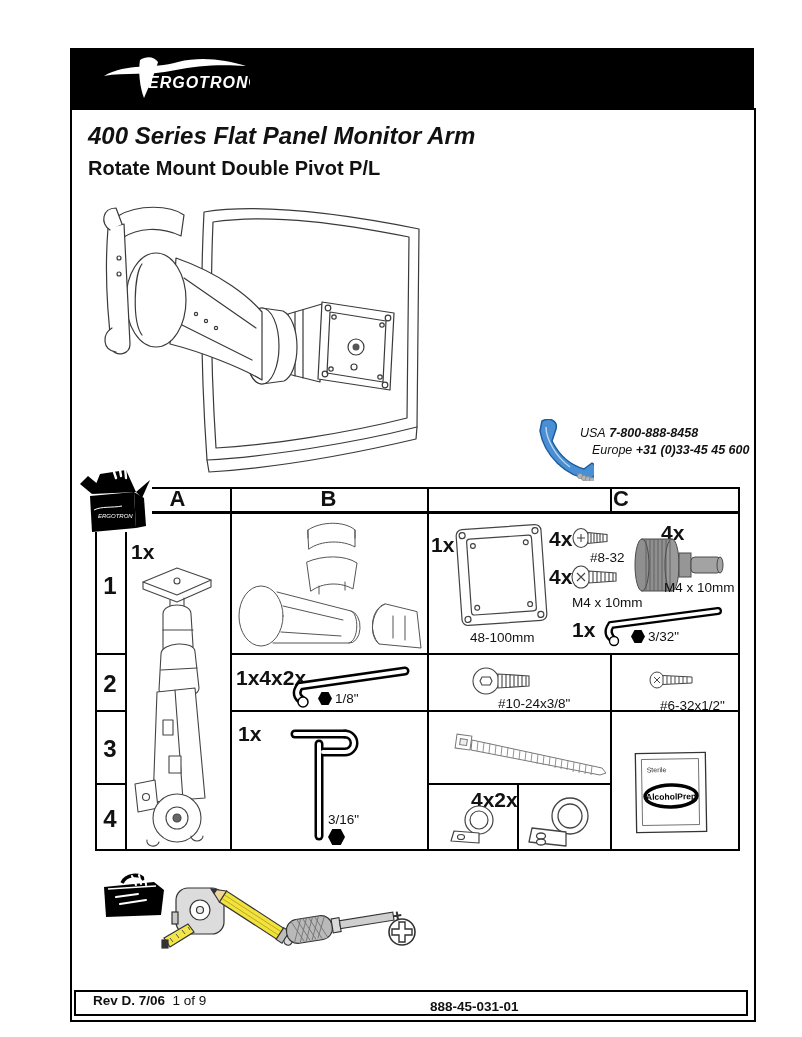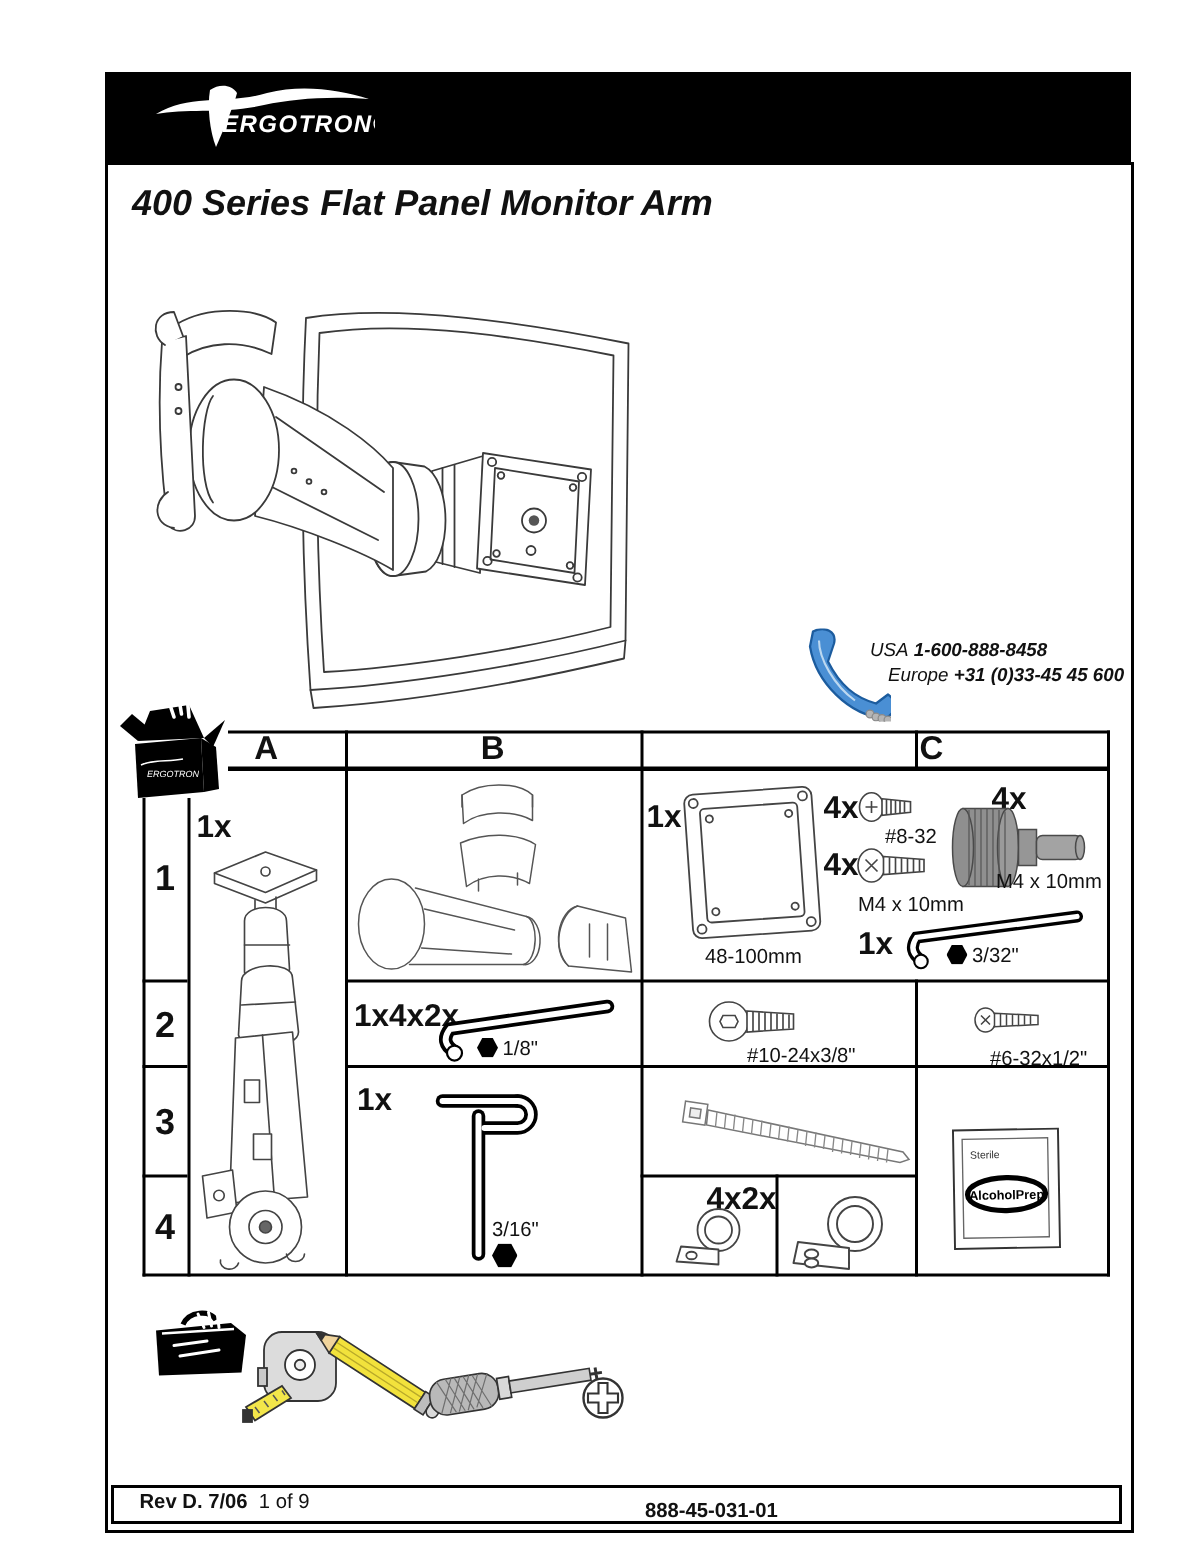--- a/index.html
+++ b/index.html
@@ -42,20 +42,21 @@
       <path d="M4,22 C28,8 52,16 78,8 C102,2 126,6 146,12 C118,10 96,12 76,16 C50,22 24,18 4,22 Z" fill="#fff"></path>
       <path d="M40,6 C46,2 54,2 58,8 C56,16 50,30 44,44 C40,34 38,18 40,6 Z" fill="#fff"></path>
       <text x="48" y="34" font-size="16" font-weight="700" font-style="italic" fill="#fff" letter-spacing="1">ERGOTRON®</text>
     </svg>
     <div class="abs manual-title">INSTALLATION MANUAL</div>
   </div>
 
   <div class="abs pageborder"></div>
 
   <div class="abs doc-title">400 Series Flat Panel Monitor Arm</div>
+  <div class="abs doc-sub">Rotate Mount Double Pivot P/L</div>
 
   <svg class="abs" style="left:92px;top:196px;" width="355" height="290" viewBox="0 0 355 290">
     <g stroke="#3a3a3a" stroke-width="1.2" fill="none" stroke-linejoin="round" stroke-linecap="round">
 
       <path fill="#fff" d="M112,16 C175,6 262,20 327,33 L325,231 C258,248 172,261 115,264 C109,178 108,96 112,16 Z"></path>
       <path d="M121,26 C182,17 256,29 317,41 L315,222 C252,238 176,249 124,252 C119,175 118,100 121,26 Z"></path>
       <path d="M115,264 L117,276 C180,272 252,260 324,243 L325,231"></path>
 
       <path fill="#fff" d="M196,118 L230,108 L228,186 L196,178 Z"></path>
       <path d="M203,116 L203,180 M211,114 L211,182"></path>
@@ -100,21 +101,21 @@
     <path d="M10,8 C10,20 20,38 34,48" stroke="#bcd8f0" stroke-width="1.4" fill="none"></path>
     <g fill="#b5b5b5" stroke="#8a8a8a" stroke-width="0.8">
       <circle cx="44" cy="57" r="2.6"></circle>
         <circle cx="48" cy="59" r="2.6"></circle>
       <circle cx="52" cy="60" r="2.6"></circle>
         <circle cx="56" cy="61" r="2.6"></circle>
     </g>
   </svg>
   <div class="abs contact-line" style="left:580px;top:426px;">
     <span class="contact-label">USA</span>
-    <span>1-600-888-8458</span>
+    <span>7-800-888-8458</span>
   </div>
   <div class="abs contact-line" style="left:592px;top:443px;">
     <span class="contact-label">Europe</span>
     <span>+31 (0)33-45 45 600</span>
   </div>
 
   <div>
     <div class="hl" style="left:95px;top:487px;width:645px;"></div>
     <div class="hl" style="left:95px;top:511px;width:645px;height:3px;"></div>
     <div class="hl" style="left:95px;top:849px;width:645px;"></div>

